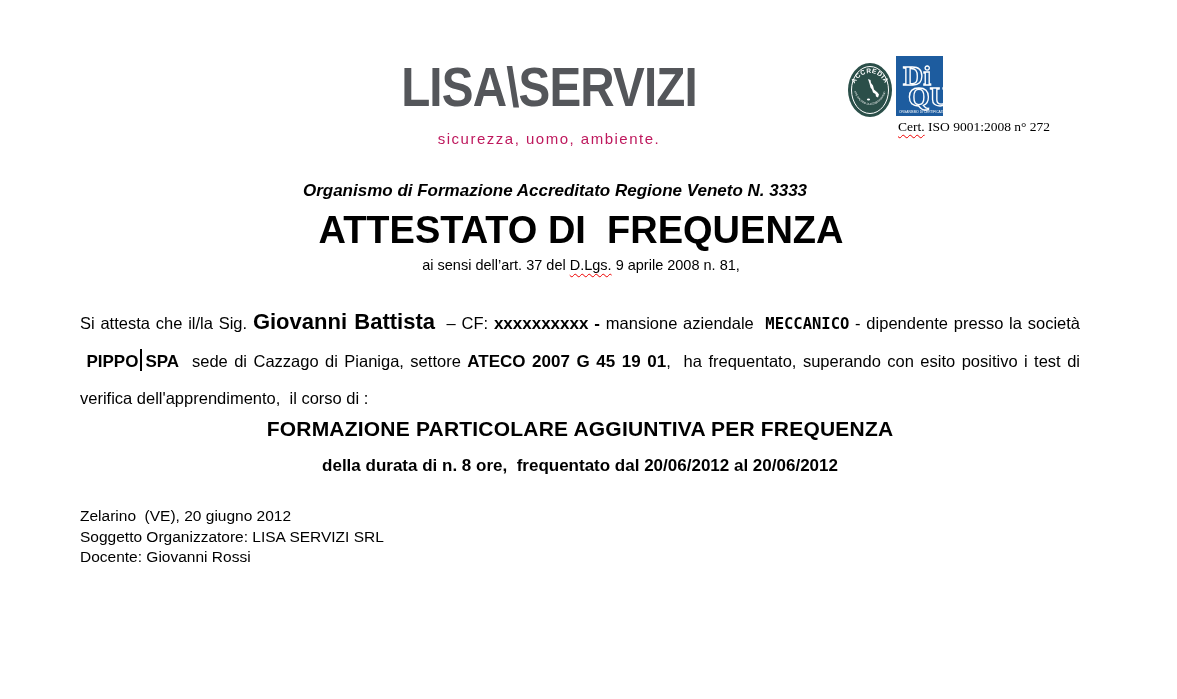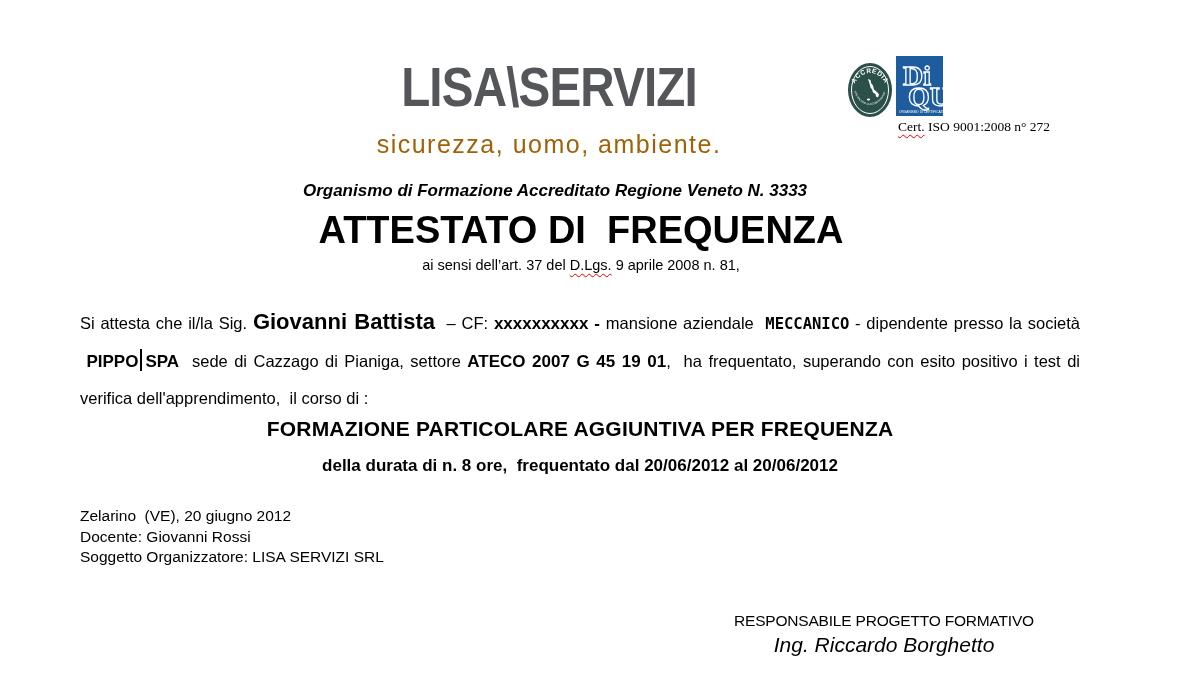--- a/index.html
+++ b/index.html
@@ -8,21 +8,21 @@
     font-family:"Liberation Sans", sans-serif; color:#000; overflow:hidden;
   }
   
   .logo-wrap { position:absolute; top:54px; left:549px; transform:translateX(-50%); }
   .logo-text {
     display:inline-block; font-size:56px; font-weight:bold; letter-spacing:-1px;
     color:#54565A; transform:scaleX(0.85); transform-origin:center; white-space:nowrap;
   }
   .tagline {
     position:absolute; top:130px; left:549px; transform:translateX(-50%);
-    font-size:25px; color:#a16207; letter-spacing:1.5px; white-space:nowrap;
+    font-size:15px; color:#be185d; letter-spacing:1.5px; white-space:nowrap;
   }
   .accredia-logo { position:absolute; left:847px; top:62px; }
   .diqu-logo { position:absolute; left:896px; top:56px; }
   .cert-line {
     position:absolute; left:858px; top:119px; font-family:"Liberation Serif", serif;
     font-size:13.5px; white-space:nowrap;margin-left:40px;
   }
   .squiggle {
     text-decoration-line:underline; text-decoration-style:wavy;
     text-decoration-color:#EE0000; text-decoration-thickness:1px; text-underline-offset:3px;
@@ -111,22 +111,18 @@
     <div><span>ai sensi dell’art. 37 del </span><span class="squiggle">D.Lgs.</span><span> 9 aprile 2008 n. 81,</span></div>
   </div>
 
   <div class="body-par"><span>Si attesta che il/la Sig. </span><span class="attendee-name">Giovanni Battista</span><span> &nbsp;– CF: </span><span class="b">xxxxxxxxxx -</span><span> mansione aziendale &nbsp;</span><span class="role-mono">MECCANICO</span><span> - dipendente presso la società &nbsp;</span><span class="b">PIPPO</span><span class="text-caret"></span><span class="b">SPA</span><span> &nbsp;sede di Cazzago di Pianiga, settore </span><span class="b">ATECO 2007 G 45 19 01</span><span>, &nbsp;ha frequentato, superando con esito positivo i test di verifica dell'apprendimento, &nbsp;il corso di :</span></div>
 
   <div class="course-title">FORMAZIONE PARTICOLARE AGGIUNTIVA PER FREQUENZA</div>
   <div class="course-duration">della durata di n. 8 ore, &nbsp;frequentato dal 20/06/2012 al 20/06/2012</div>
 
   <div class="footer-block">
     <div>Zelarino &nbsp;(VE), 20 giugno 2012</div>
+    <div>Soggetto Organizzatore: LISA SERVIZI SRL</div>
     <div>Docente: Giovanni Rossi</div>
-    <div>Soggetto Organizzatore: LISA SERVIZI SRL</div>
   </div>
 
-  <div class="signature-block">
-    <div class="sig-role">RESPONSABILE PROGETTO FORMATIVO</div>
-    <div class="sig-name">Ing. Riccardo Borghetto</div>
-  </div>
 
 </div>
 
 </body></html>

